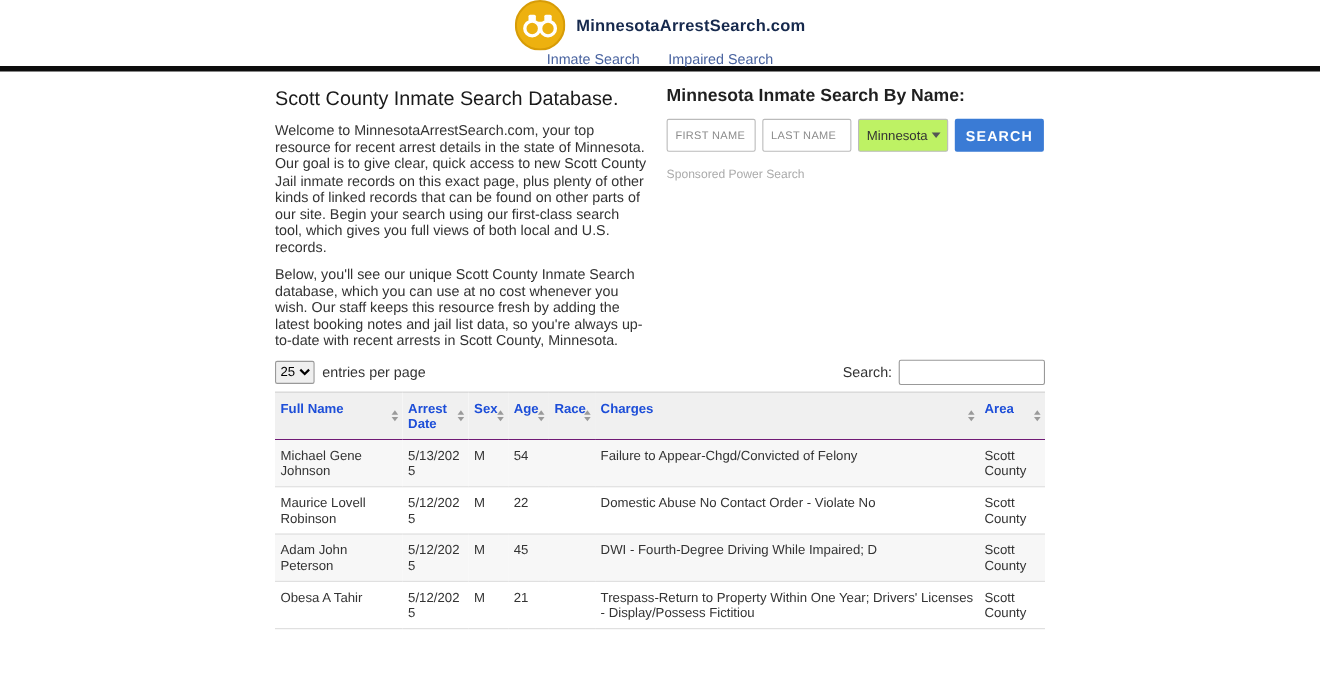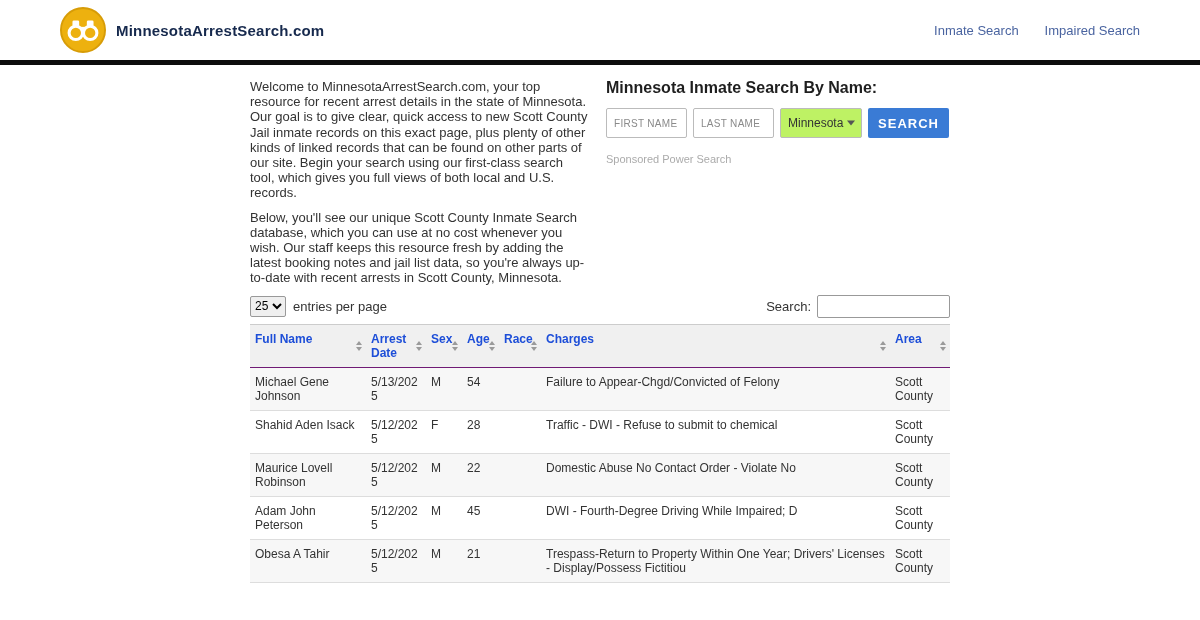--- a/index.html
+++ b/index.html
@@ -1,21 +1,21 @@
 <!DOCTYPE html>
 <html><head>
 <meta charset="utf-8">
 <style>
   * { margin:0; padding:0; box-sizing:border-box; }
   html,body { width:1200px; height:620px; overflow:hidden; background:#fff;
     font-family:"Liberation Sans", sans-serif; color:#333; }
 
   
   .site-header { height:60px; display:flex; align-items:center; justify-content:space-between;
-    padding:0 60px; background:#fff; }
+    padding:0 60px; background:#fff;flex-direction:column; }
   .brand { display:flex; align-items:center; gap:10px; }
   .brand-name { font-size:15px; font-weight:bold; color:#16294d; letter-spacing:.2px; }
   .logo { width:46px; height:46px; display:inline-block; }
   .top-nav { display:flex; gap:26px; }
   .top-nav a { font-size:13px; color:#4a64a0; text-decoration:none; cursor:pointer; }
   .divider { height:5px; background:#0d0d0d; width:100%; }
 
   
   .container { width:700px; margin:0 auto; padding-top:14px; }
   .top-section { display:flex; gap:16px; }
@@ -90,20 +90,21 @@
   <nav class="top-nav">
     <a>Inmate Search</a>
     <a>Impaired Search</a>
   </nav>
 </header>
 <div class="divider"></div>
 
 <main class="container">
   <div class="top-section">
     <section class="intro">
+      <h1>Scott County Inmate Search Database.</h1>
       <p>Welcome to MinnesotaArrestSearch.com, your top resource for recent arrest details in the state of Minnesota. Our goal is to give clear, quick access to new Scott County Jail inmate records on this exact page, plus plenty of other kinds of linked records that can be found on other parts of our site. Begin your search using our first-class search tool, which gives you full views of both local and U.S. records.</p>
       <p>Below, you'll see our unique Scott County Inmate Search database, which you can use at no cost whenever you wish. Our staff keeps this resource fresh by adding the latest booking notes and jail list data, so you're always up-to-date with recent arrests in Scott County, Minnesota.</p>
     </section>
 
     <section class="search-panel">
       <h2>Minnesota Inmate Search By Name:</h2>
       <div class="search-form">
         <input type="text" placeholder="FIRST NAME" style="">
         <input type="text" placeholder="LAST NAME" style="">
         <span class="select-wrap">
@@ -189,29 +190,20 @@
         <tr>
     <td>Michael Gene Johnson</td>
     <td>5/13/2025</td>
     <td>M</td>
     <td>54</td>
     <td></td>
     <td>Failure to Appear-Chgd/Convicted of Felony</td>
     <td>Scott County</td>
   </tr>
         <tr>
-    <td>Shahid Aden Isack</td>
-    <td>5/12/2025</td>
-    <td>F</td>
-    <td>28</td>
-    <td></td>
-    <td>Traffic - DWI - Refuse to submit to chemical</td>
-    <td>Scott County</td>
-  </tr>
-        <tr>
     <td>Maurice Lovell Robinson</td>
     <td>5/12/2025</td>
     <td>M</td>
     <td>22</td>
     <td></td>
     <td>Domestic Abuse No Contact Order - Violate No</td>
     <td>Scott County</td>
   </tr>
         <tr>
     <td>Adam John Peterson</td>

